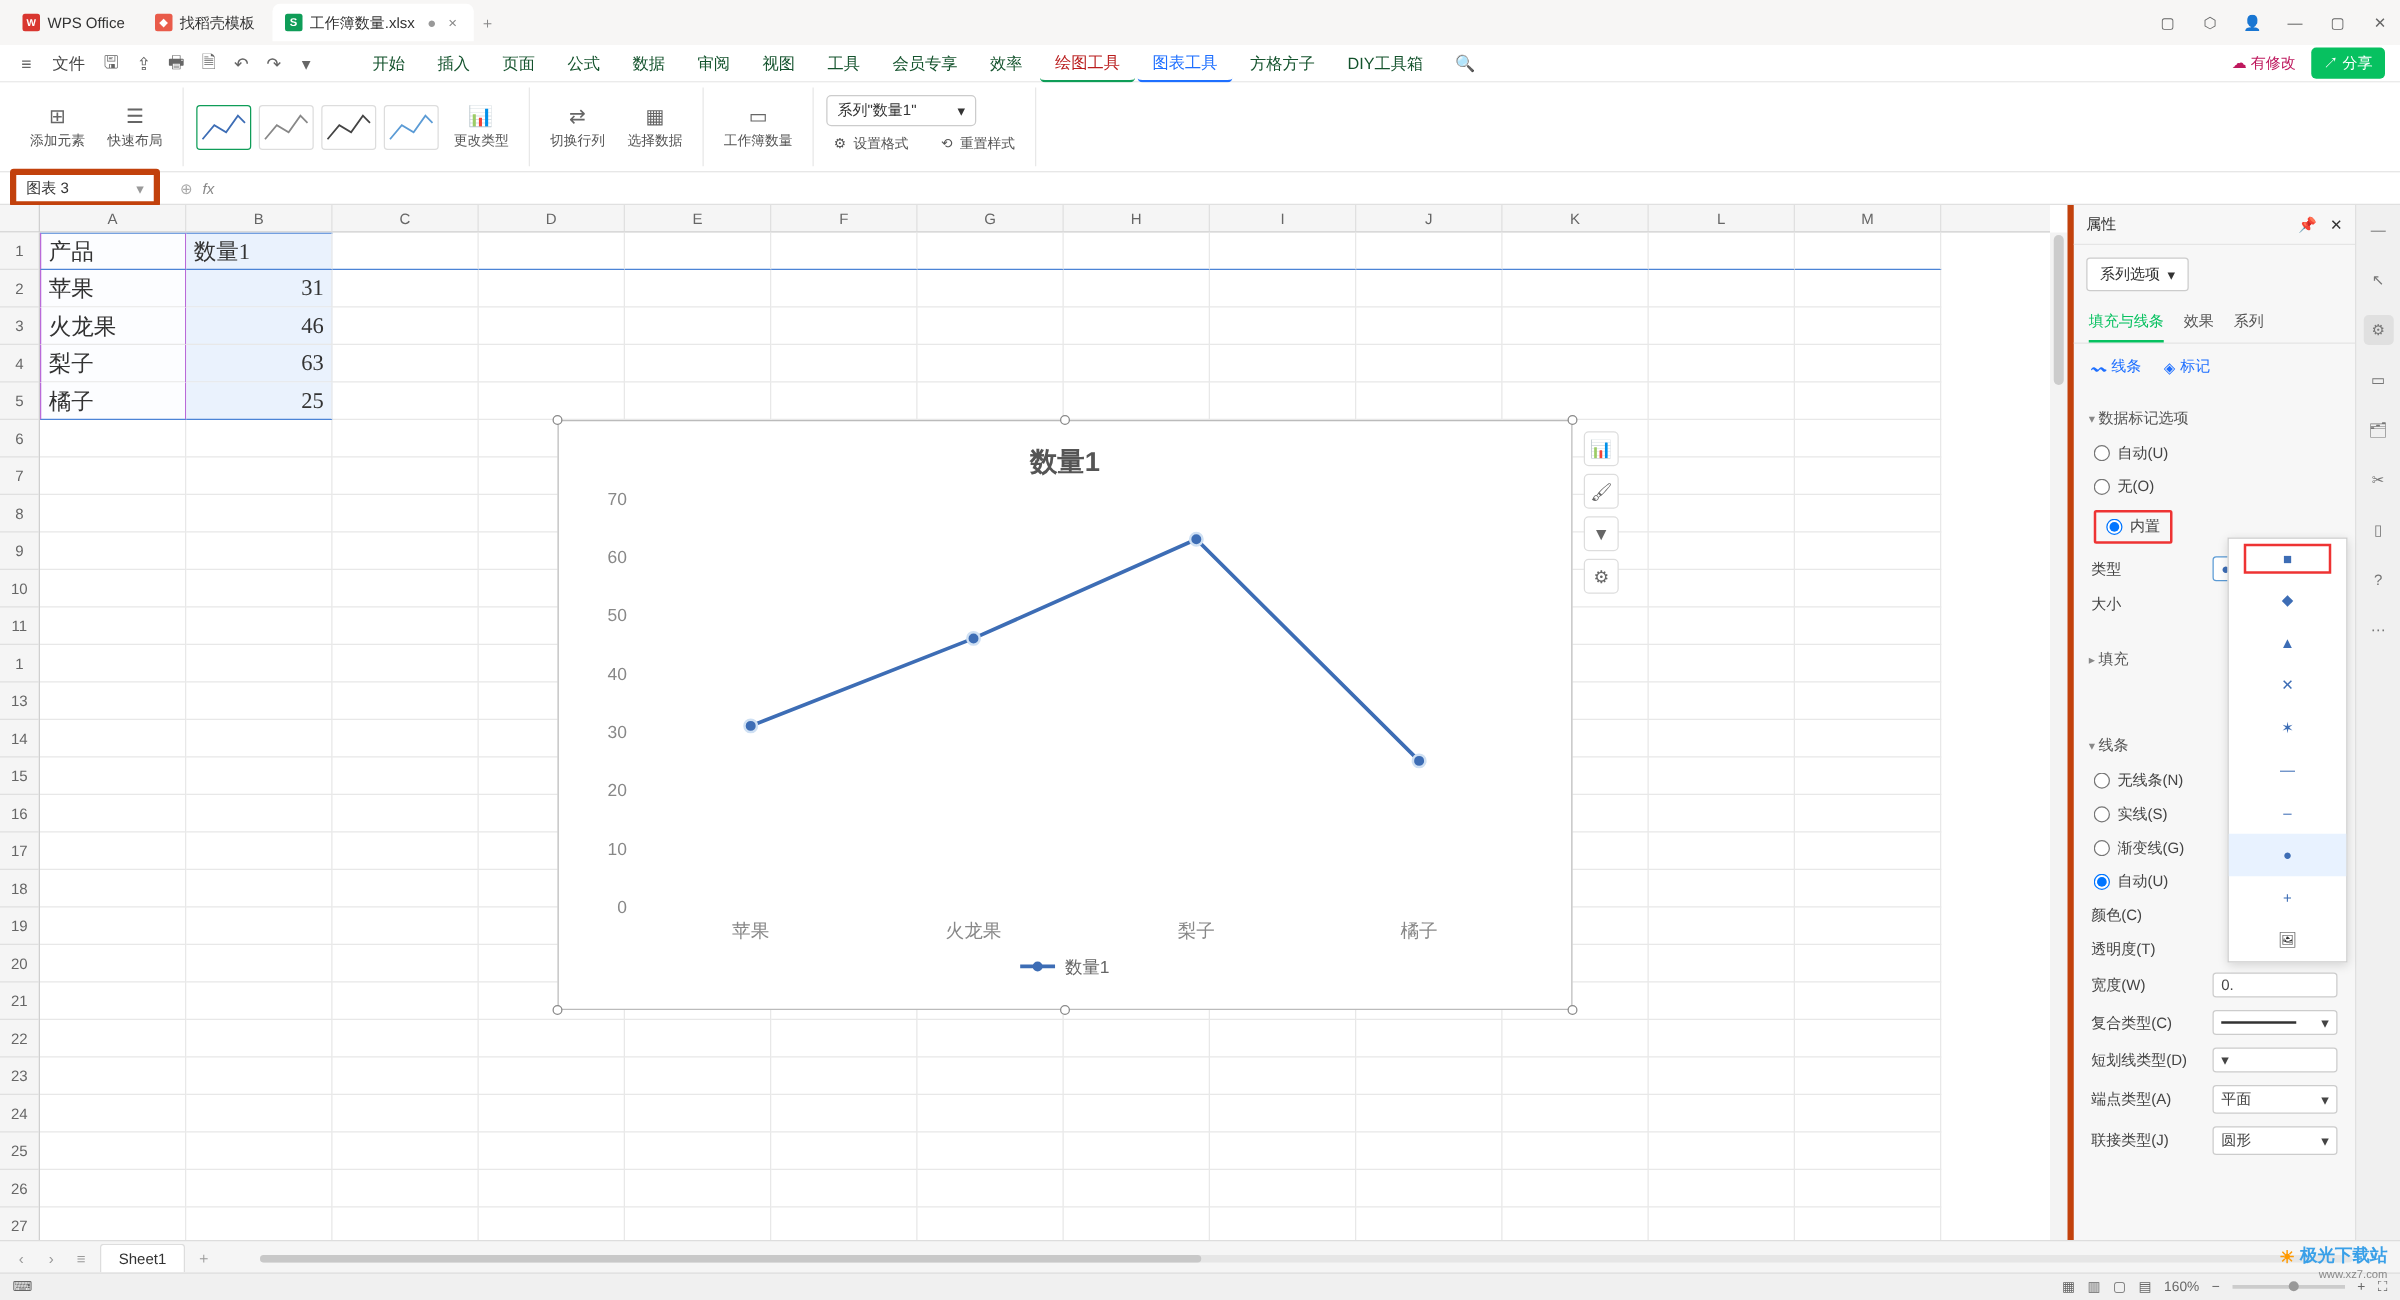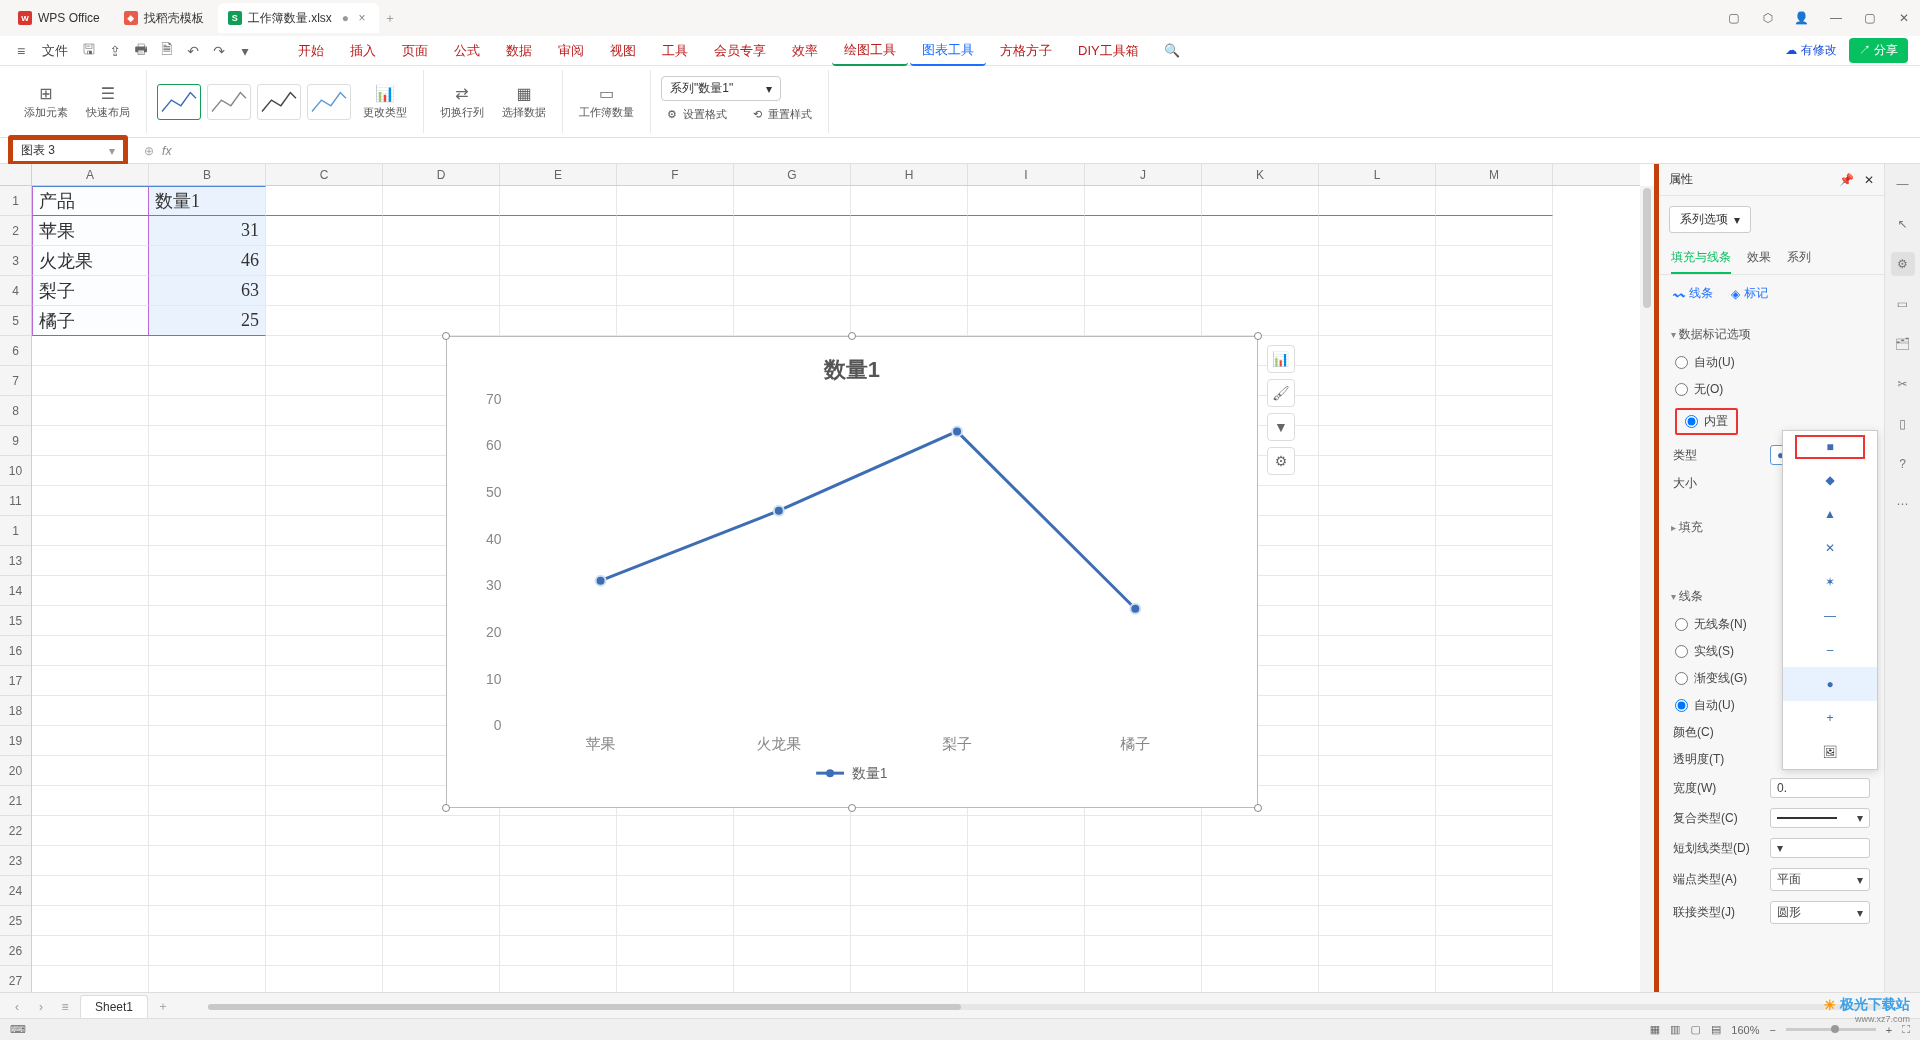--- a/index.html
+++ b/index.html
@@ -15,21 +15,21 @@
 .tab-icon.xls { background: #0f9d58; color: #fff; border-radius: 2px; padding: 1px 2px; font-size: 9px; font-weight: bold; }
 .tab-close, .tab-add { width: 14px; text-align: center; color: #888; cursor: pointer; }
 .win-controls { margin-left: auto; display: flex; gap: 18px; align-items: center; }
 .win-btn { width: 16px; height: 16px; color: #666; cursor: pointer; display: flex; align-items: center; justify-content: center; }
 
 
 .quickbar { height: 30px; background: #fff; display: flex; align-items: center; border-bottom: 1px solid #e5e5e5; }
 .quickbar-left { display: flex; align-items: center; gap: 4px; padding: 0 10px; }
 .quickbar-item { width: 22px; height: 22px; display: flex; align-items: center; justify-content: center; color: #666; cursor: pointer; font-size: 14px; }
 .menubar { display: flex; align-items: center; gap: 2px; margin-left: 20px; }
-.menu-item { padding: 5px 12px; cursor: pointer; font-size: 13px; color: #b91c1c; border-radius: 4px; }
+.menu-item { padding: 5px 12px; cursor: pointer; font-size: 13px; color: #14532d; border-radius: 4px; }
 .menu-item.active-green { color: #b91c1c; border-bottom: 2px solid #0f9d58; }
 .menu-item.active-blue { color: #1e6fff; border-bottom: 2px solid #1e6fff; }
 .menu-right { margin-left: auto; display: flex; align-items: center; gap: 12px; padding-right: 12px; }
 .share-btn { background: #07c160; color: #fff; padding: 4px 10px; border-radius: 4px; cursor: pointer; font-size: 12px; }
 
 
 .ribbon { height: 72px; background: #fff; border-bottom: 1px solid #e0e0e0; display: flex; align-items: stretch; padding: 4px 8px; gap: 0; }
 .ribbon-group { display: flex; align-items: center; padding: 0 10px; border-right: 1px solid #e8e8e8; gap: 6px; }
 .ribbon-btn { display: flex; flex-direction: column; align-items: center; justify-content: center; padding: 4px 6px; cursor: pointer; border-radius: 4px; font-size: 11px; color: #555; gap: 2px; min-width: 46px; }
 .ribbon-icon { width: 20px; height: 20px; display: flex; align-items: center; justify-content: center; font-size: 16px; color: #666; }
@@ -175,21 +175,21 @@
     <span class="menu-item">工具</span>
     <span class="menu-item">会员专享</span>
     <span class="menu-item">效率</span>
     <span class="menu-item active-green">绘图工具</span>
     <span class="menu-item active-blue">图表工具</span>
     <span class="menu-item">方格方子</span>
     <span class="menu-item">DIY工具箱</span>
     <span class="menu-item">🔍</span>
   </div>
   <div class="menu-right">
-    <span style="color:#1d4ed8">☁ <span>有修改</span></span>
+    <span style="color:#be185d">☁ <span>有修改</span></span>
     <span class="share-btn">↗ <span>分享</span></span>
   </div>
 </div>
 
 <div class="ribbon">
   <div class="ribbon-group">
     <div class="ribbon-btn">
         <span class="ribbon-icon">⊞</span>
         <span>添加元素</span>
       </div>

